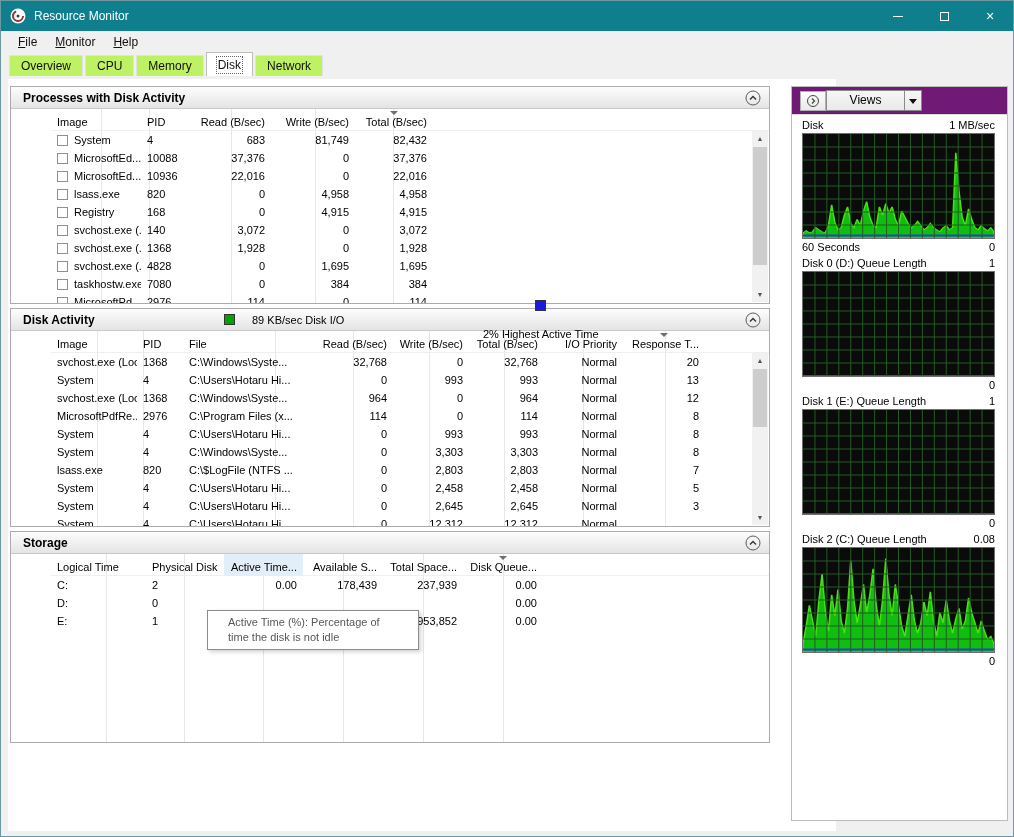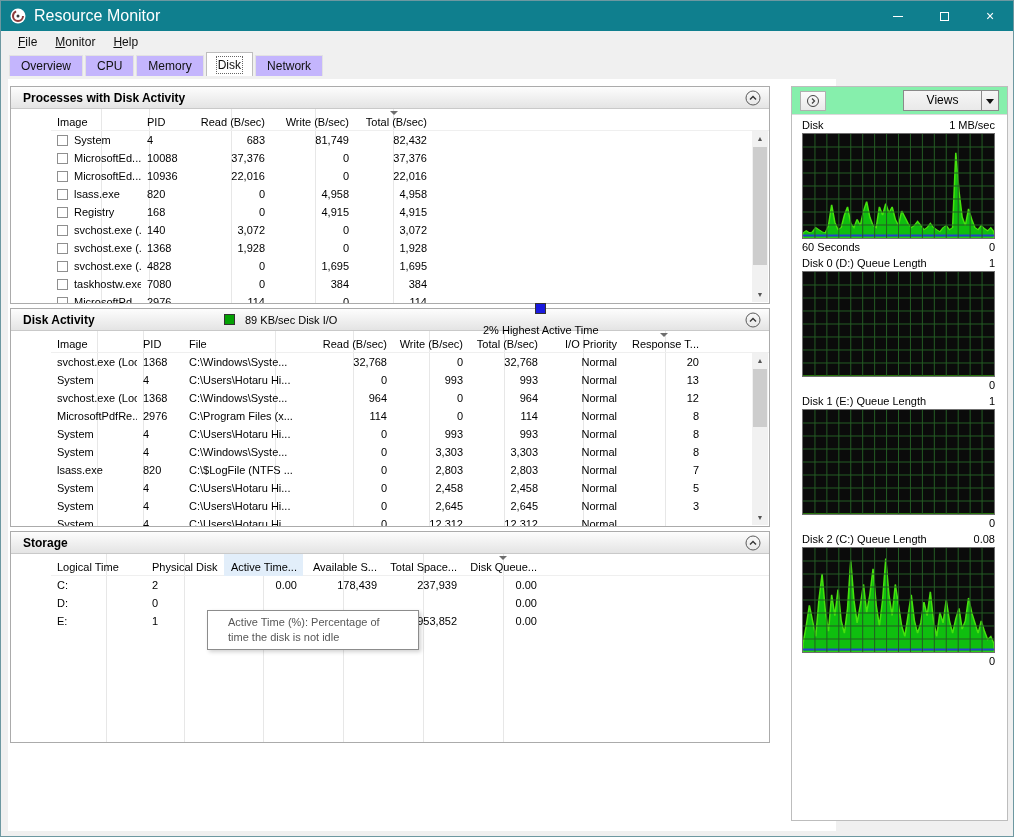--- a/index.html
+++ b/index.html
@@ -3,46 +3,46 @@
 <meta charset="utf-8">
 <style>
   *{margin:0;padding:0;box-sizing:border-box;}
   html,body{background:#d4d4d4;}
   body{font-family:"Liberation Sans","DejaVu Sans",sans-serif;}
   .window{position:relative;width:1014px;height:837px;background:#f0f0f0;border:1px solid #6d98a1;overflow:hidden;}
 
   
   .titlebar{position:absolute;top:0;left:0;right:0;height:30px;background:#0f7f8e;display:flex;align-items:center;color:#fff;}
   .app-icon{width:16px;height:16px;margin:0 8px 0 9px;flex:0 0 auto;}
-  .win-title{font-size:16px;}
+  .win-title{font-size:12px;}
   .win-controls{margin-left:auto;display:flex;height:30px;}
   .wc{width:46px;height:30px;display:flex;align-items:center;justify-content:center;background:transparent;border:none;cursor:default;}
   .glyph-min{width:10px;height:1px;background:#fff;display:block;}
   .glyph-max{width:9px;height:9px;border:1px solid #fff;display:block;}
   .glyph-close{color:#fff;font-size:14px;line-height:14px;}
 
   
   .menubar{position:absolute;top:30px;left:0;width:100%;height:21px;background:#f0f0f0;display:flex;align-items:center;padding-left:8px;font-size:12px;color:#111;}
   .menu-item{padding:2px 9px;}
   .menu-item .u{text-decoration:underline;}
   .tabbar{position:absolute;top:51px;left:8px;height:24px;display:flex;align-items:flex-end;font-size:12px;color:#111;}
-  .tab{padding:3px 11px 4px;height:21px;background:#c4b5fd;border:1px solid #e2e2e2;border-bottom:none;margin-right:2px;white-space:nowrap;}
+  .tab{padding:3px 11px 4px;height:21px;background:#bef264;border:1px solid #e2e2e2;border-bottom:none;margin-right:2px;white-space:nowrap;}
   .tab.active{background:#fff;border-color:#bdbdbd;height:24px;padding-top:5px;position:relative;z-index:2;}
   .tab.active .tab-label{outline:1px dotted #666;outline-offset:1px;}
 
   
   .leftregion{position:absolute;left:7px;top:78px;width:828px;height:752px;background:#fff;}
   .panel{position:absolute;left:2px;width:760px;background:#fff;border:1px solid #ababab;}
   .p-processes{top:7px;height:218px;}
   .p-disk{top:229px;height:219px;}
   .p-storage{top:452px;height:212px;}
   .phead{height:22px;background:linear-gradient(#fdfdfd,#e4e4e4);border-bottom:1px solid #c9c9c9;display:flex;align-items:center;padding:0 6px 0 12px;position:relative;font-size:12px;}
   .ptitle{font-weight:bold;}
   .collapse{position:absolute;right:8px;top:3px;width:16px;height:16px;cursor:default;}
-  .legend{position:absolute;display:flex;align-items:center;gap:10px;font-size:11px;font-weight:normal;justify-content:center;}
+  .legend{position:absolute;display:flex;align-items:center;gap:17px;font-size:11px;font-weight:normal;justify-content:center;}
   .legend1{left:213px;}
   .legend2{left:472px;flex-direction:column;}
   .sw{width:11px;height:11px;border:1px solid #333;display:inline-block;}
   .sw-green{background:#04a104;}
   .sw-blue{background:#1a1adf;}
 
   
   .twrap{position:absolute;top:22px;left:0;right:0;bottom:0;overflow:hidden;font-size:11px;color:#000;background-repeat:no-repeat;background-size:1px 100%;}
   .tbl-processes{background-image:linear-gradient(#e7e7e7,#e7e7e7),linear-gradient(#e7e7e7,#e7e7e7),linear-gradient(#e7e7e7,#e7e7e7),linear-gradient(#e7e7e7,#e7e7e7),linear-gradient(#e7e7e7,#e7e7e7);background-position:90px 0,138px 0,220px 0,304px 0,382px 0;}
   .tbl-disk{background-image:linear-gradient(#e7e7e7,#e7e7e7),linear-gradient(#e7e7e7,#e7e7e7),linear-gradient(#e7e7e7,#e7e7e7),linear-gradient(#e7e7e7,#e7e7e7),linear-gradient(#e7e7e7,#e7e7e7),linear-gradient(#e7e7e7,#e7e7e7),linear-gradient(#e7e7e7,#e7e7e7),linear-gradient(#e7e7e7,#e7e7e7);background-position:86px 0,132px 0,264px 0,342px 0,418px 0,493px 0,572px 0,654px 0;}
@@ -70,21 +70,21 @@
   .sb-down{bottom:0;}
   .sb-thumb{position:absolute;left:1px;right:1px;background:#cdcdcd;}
   .thumb-proc{top:16px;height:118px;}
   .thumb-disk{top:16px;height:58px;}
 
   
   .tooltip{position:absolute;left:196px;top:56px;width:212px;background:#fff;border:1px solid #8c8c8c;padding:4px 20px;font-size:11px;line-height:15px;color:#575757;z-index:6;box-shadow:2px 2px 4px rgba(0,0,0,.18);}
 
   
   .rightpanel{position:absolute;left:790px;top:85px;width:217px;height:735px;background:#fff;border:1px solid #bdbdbd;}
-  .rtoolbar{height:28px;background:#86efac;border-bottom:1px solid #dadada;display:flex;align-items:center;justify-content:space-between;padding:0 8px;}
+  .rtoolbar{height:28px;background:#701a75;border-bottom:1px solid #dadada;display:flex;align-items:center;padding:0 8px;}
   .expand-btn{width:26px;height:20px;background:linear-gradient(#fcfcfc,#e9e9e9);border:1px solid #b0b0b0;display:flex;align-items:center;justify-content:center;}
   .views-btn{height:21px;width:96px;border:1px solid #8a8a8a;background:linear-gradient(#f6f6f6,#e9e9e9);display:flex;}
   .views-label{flex:1;text-align:center;font-size:12px;line-height:19px;}
   .views-arrow{width:17px;border-left:1px solid #8a8a8a;position:relative;}
   .views-arrow::after{content:"";position:absolute;left:50%;top:50%;margin:-2px 0 0 -4px;border-left:4px solid transparent;border-right:4px solid transparent;border-top:5px solid #111;}
   .graphs{padding:2px 12px 0 10px;}
   .grow{display:flex;justify-content:space-between;align-items:center;height:16px;font-size:11px;color:#000;}
   .gbox{height:106px;border:1px solid #6f6f6f;background:#0b0b0b;overflow:hidden;}
   .gbox svg{width:100%;height:100%;display:block;}
 </style>

